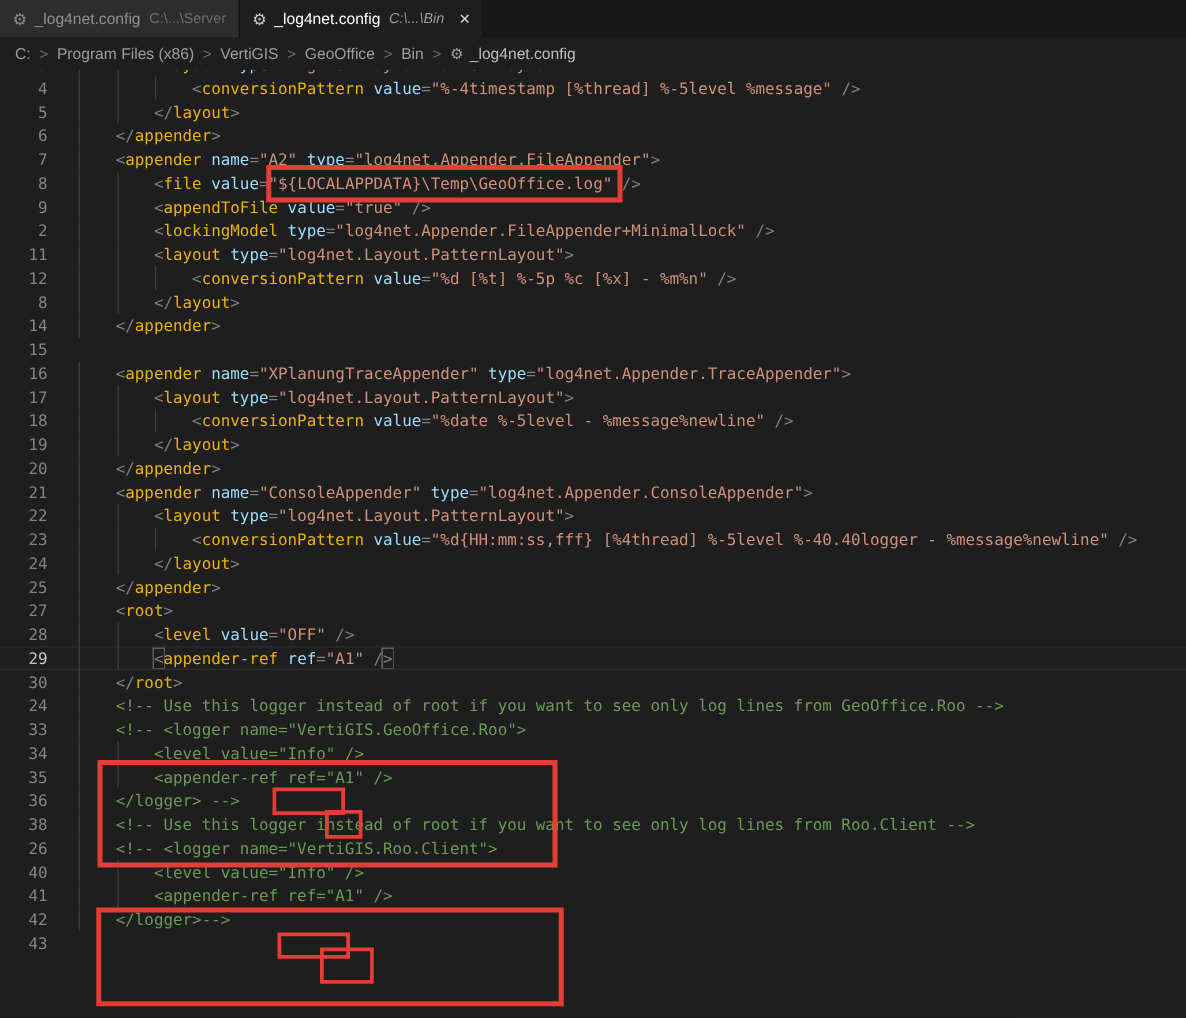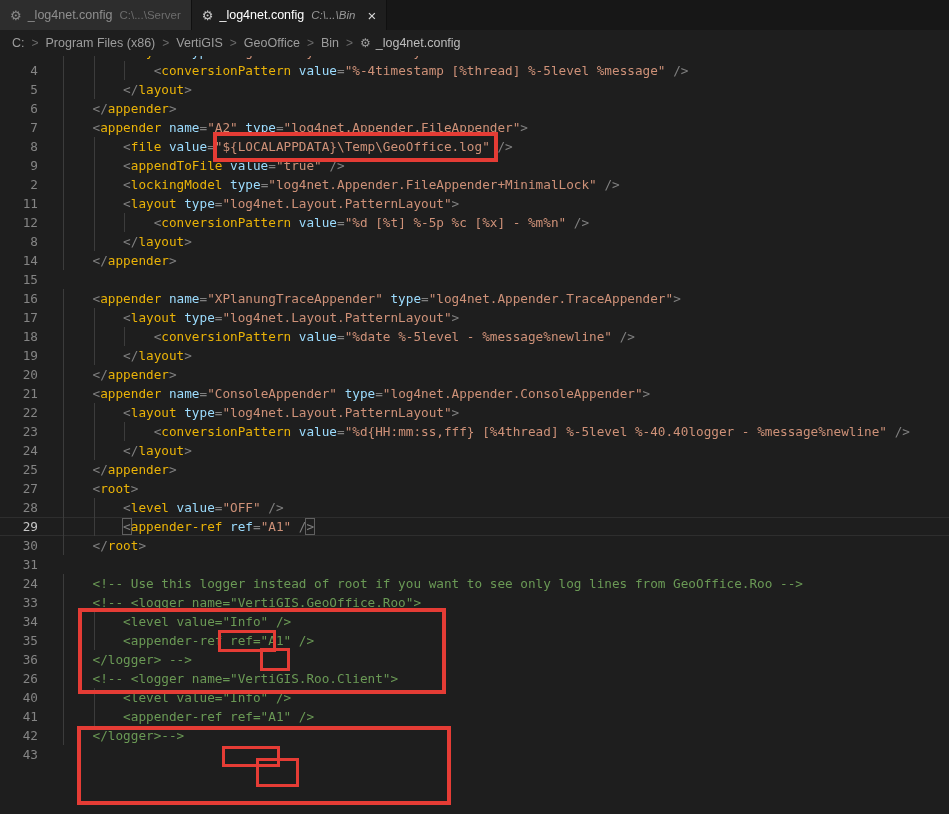--- a/index.html
+++ b/index.html
@@ -238,24 +238,20 @@
           <span class="code"><span class="tk-w">        </span><span class="tk-b">&lt;</span><span class="tk-t">appender-ref</span><span class="tk-w"> </span><span class="tk-a">ref</span><span class="tk-p">=</span><span class="tk-s">"A1"</span><span class="tk-w"> </span><span class="tk-p">/</span><span class="tk-b">&gt;</span></span>
           <div class="guide" style="left: 63px;"></div>
           <div class="guide" style="left: 93.6px;"></div>
         </div>
         <div class="line">
           <span class="ln">30</span>
           <span class="code"><span class="tk-w">    </span><span class="tk-p">&lt;/</span><span class="tk-t">root</span><span class="tk-p">&gt;</span></span>
           <div class="guide" style="left: 63px;"></div>
         </div>
         <div class="line">
-          <span class="ln">31</span>
-          <span class="code"><span class="tk-w"></span></span>
-        </div>
-        <div class="line">
           <span class="ln">24</span>
           <span class="code"><span class="tk-w">    </span><span class="tk-c">&lt;!-- Use this logger instead of root if you want to see only log lines from GeoOffice.Roo --&gt;</span></span>
           <div class="guide" style="left: 63px;"></div>
         </div>
         <div class="line">
           <span class="ln">33</span>
           <span class="code"><span class="tk-w">    </span><span class="tk-c">&lt;!-- &lt;logger name="VertiGIS.GeoOffice.Roo"&gt;</span></span>
           <div class="guide" style="left: 63px;"></div>
         </div>
         <div class="line">
@@ -266,20 +262,25 @@
         </div>
         <div class="line">
           <span class="ln">35</span>
           <span class="code"><span class="tk-w">        </span><span class="tk-c">&lt;appender-ref ref="A1" /&gt;</span></span>
           <div class="guide" style="left: 63px;"></div>
           <div class="guide" style="left: 93.6px;"></div>
         </div>
         <div class="line">
           <span class="ln">36</span>
           <span class="code"><span class="tk-w">    </span><span class="tk-c">&lt;/logger&gt; --&gt;</span></span>
+          <div class="guide" style="left: 63px;"></div>
+        </div>
+        <div class="line">
+          <span class="ln">38</span>
+          <span class="code"><span class="tk-w">    </span><span class="tk-c">&lt;!-- Use this logger instead of root if you want to see only log lines from Roo.Client --&gt;</span></span>
           <div class="guide" style="left: 63px;"></div>
         </div>
         <div class="line">
           <span class="ln">26</span>
           <span class="code"><span class="tk-w">    </span><span class="tk-c">&lt;!-- &lt;logger name="VertiGIS.Roo.Client"&gt;</span></span>
           <div class="guide" style="left: 63px;"></div>
         </div>
         <div class="line">
           <span class="ln">40</span>
           <span class="code"><span class="tk-w">        </span><span class="tk-c">&lt;level value="Info" /&gt;</span></span>

